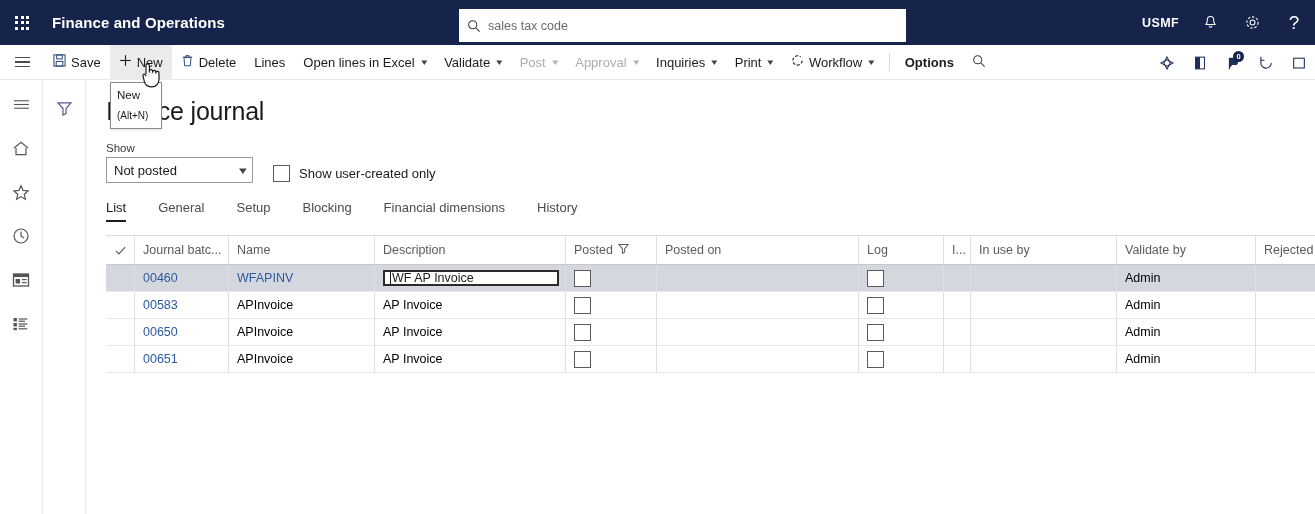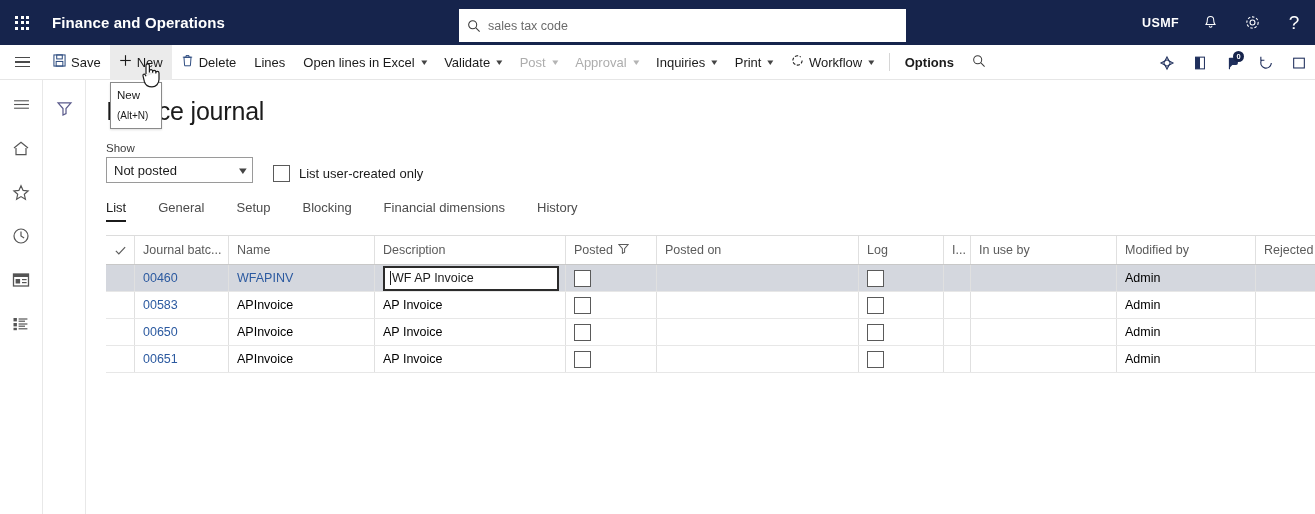--- a/index.html
+++ b/index.html
@@ -185,21 +185,21 @@
   .c-inuse { width: 146px; }
   .c-mod   { width: 139px; }
   .c-rej   { width: 102px; border-right: none; }
   .link { color: #2c5aa0; }
   .linkb { color: #2c5aa0; }
   .rowchk {
     width: 17px; height: 17px; border: 1px solid #5a5a5a; background: #fff;
     cursor: pointer;
   }
   .cellinput {
-    width: 185px; height: 25px; border: 2px solid #2b2b2b;
+    width: 185px; height: 16px; border: 2px solid #2b2b2b;
     background: #ffffff; display: flex; align-items: center;
     padding: 0 5px; font-size: 12.5px; color: #1b1b1b;
     position: relative;
   }
   .caret {
     display: inline-block; width: 1px; height: 14px;
     background: #1b1b1b; margin-right: 1px;
   }
   .sort-arrow { color: #5b5b5b; font-size: 12px; margin-left: auto; }
 </style>
@@ -464,21 +464,21 @@
     <div class="show-row">
       <div>
         <div class="show-label">Show</div>
         <div class="combo">
           <span>Not posted</span>
           <span class="combo-chev">▾</span>
         </div>
       </div>
       <div class="chk-wrap">
         <div class="chkbox"></div>
-        <div class="chk-label">List user-created only</div>
+        <div class="chk-label">Show user-created only</div>
       </div>
     </div>
 
     <div class="tabs">
       <div class="tab active">List</div>
       <div class="tab">General</div>
       <div class="tab">Setup</div>
       <div class="tab">Blocking</div>
       <div class="tab">Financial dimensions</div>
       <div class="tab">History</div>
@@ -516,21 +516,21 @@
         <div class="gcell c-log">
           <span>Log</span>
         </div>
         <div class="gcell c-i">
           <span>I...</span>
         </div>
         <div class="gcell c-inuse">
           <span>In use by</span>
         </div>
         <div class="gcell c-mod">
-          <span>Modified by</span>
+          <span>Validate by</span>
         </div>
         <div class="gcell c-rej">
           <span>Rejected by</span>
         </div>
       </div>
 
       <div class="grow drow selected">
         <div class="gcell c-check"></div>
         <div class="gcell c-batch link">00460</div>
         <div class="gcell c-name linkb">WFAPINV</div>

